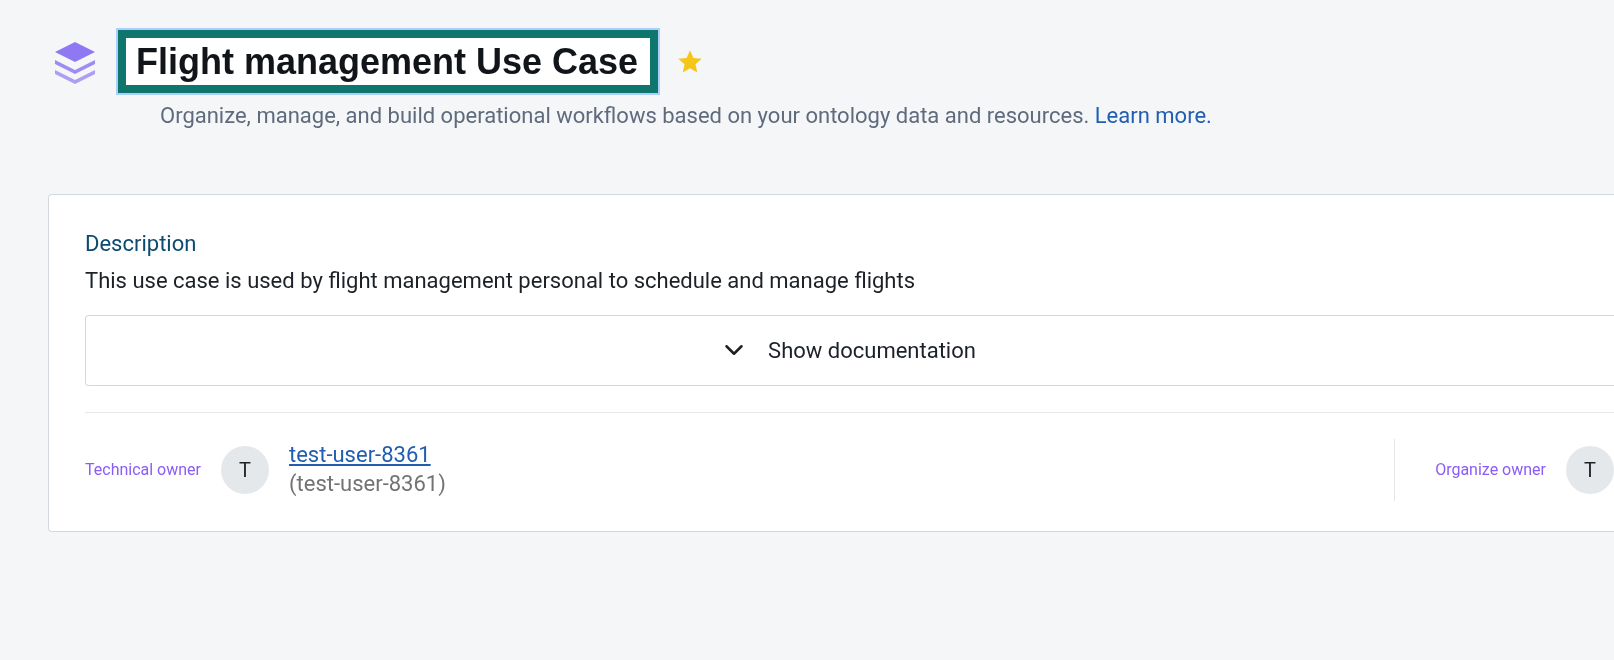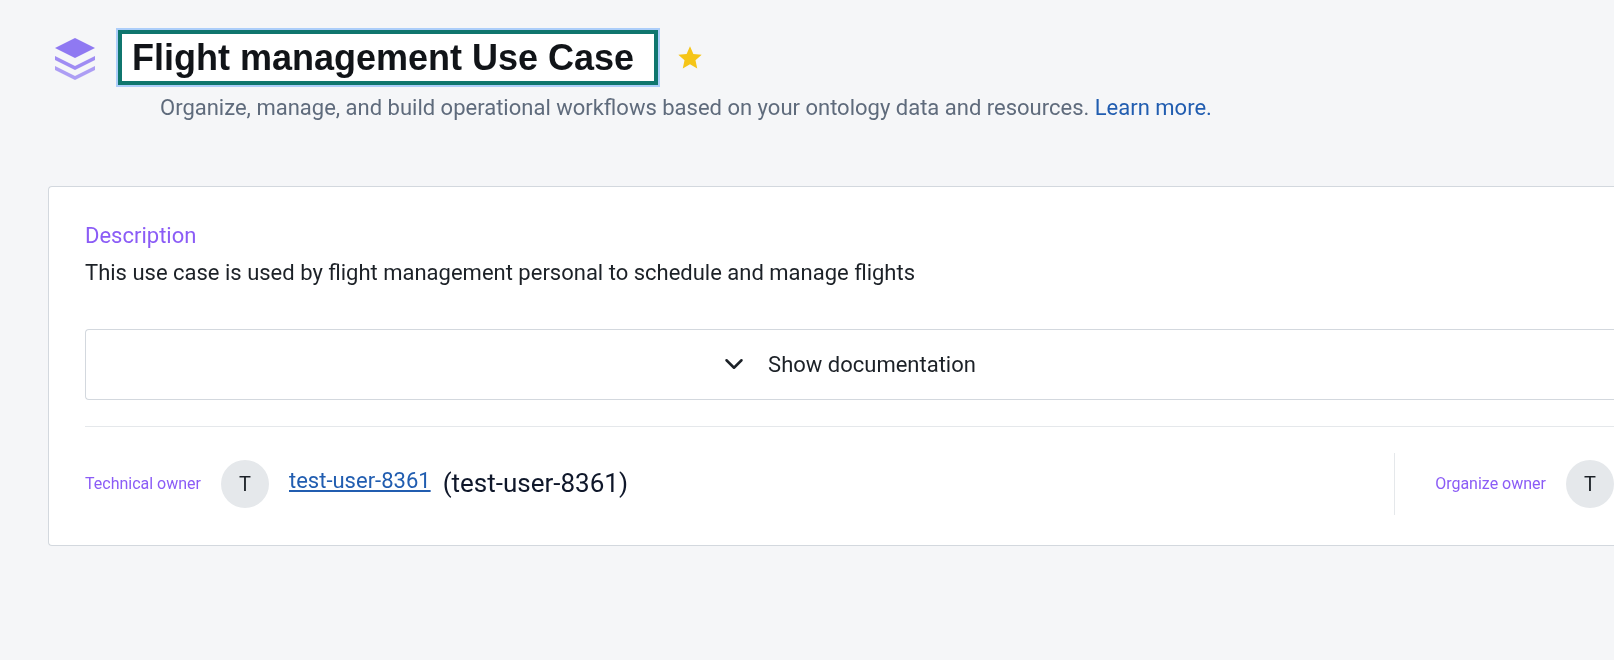--- a/index.html
+++ b/index.html
@@ -33,21 +33,21 @@
       flex-shrink: 0;
     }
     .app-icon-wrap svg {
       width: 48px;
       height: 48px;
     }
     .title-input {
       font-size: 36px;
       font-weight: 600;
       color: #111418;
-      border: 4px solid #0f766e;
+      border: 8px solid #0f766e;
       outline: 2px solid rgba(38,132,255,0.35);
       outline-offset: 0;
       padding: 2px 10px;
       background: #ffffff;
       line-height: 1.2;
       min-width: 540px;
     }
     .star-btn {
       background: none;
       border: none;
@@ -74,27 +74,27 @@
       margin-top: 62px;
       background: #ffffff;
       border: 1px solid #d3d8de;
       border-radius: 4px 0 0 4px;
       padding: 36px 0 0 36px;
       border-right: none;
       width: calc(100% + 48px);
     }
     .desc-label {
       font-size: 22px;
-      color: #8b5cf6;
+      color: #0c4a6e;
       margin-bottom: 12px;
     }
     .desc-text {
       font-size: 22px;
       color: #1c2127;
-      margin-bottom: 44px;
+      margin-bottom: 22px;
     }
     .doc-toggle {
       border: 1px solid #d3d8de;
       border-right: none;
       border-radius: 4px 0 0 4px;
       padding: 22px 0;
       display: flex;
       justify-content: center;
       align-items: center;
       gap: 24px;
@@ -135,31 +135,30 @@
       background: #e5e8eb;
       display: flex;
       align-items: center;
       justify-content: center;
       font-size: 20px;
       color: #1c2127;
       flex-shrink: 0;
     }
     .owner-name-block {
       display: flex;
-      flex-direction: row;
+      flex-direction: column;
       line-height: 1.3;
-      gap: 12px;
     }
     .owner-name {
       color: #215db0;
       font-size: 22px;
     }
     .owner-handle {
-      color: #0f172a;
-      font-size: 26px;
+      color: #737373;
+      font-size: 22px;
     }
     .vsep {
       width: 1px;
       height: 62px;
       background: #e5e8eb;
       margin: 0 40px;
     }
     .spacer {
       flex: 1;
     }

